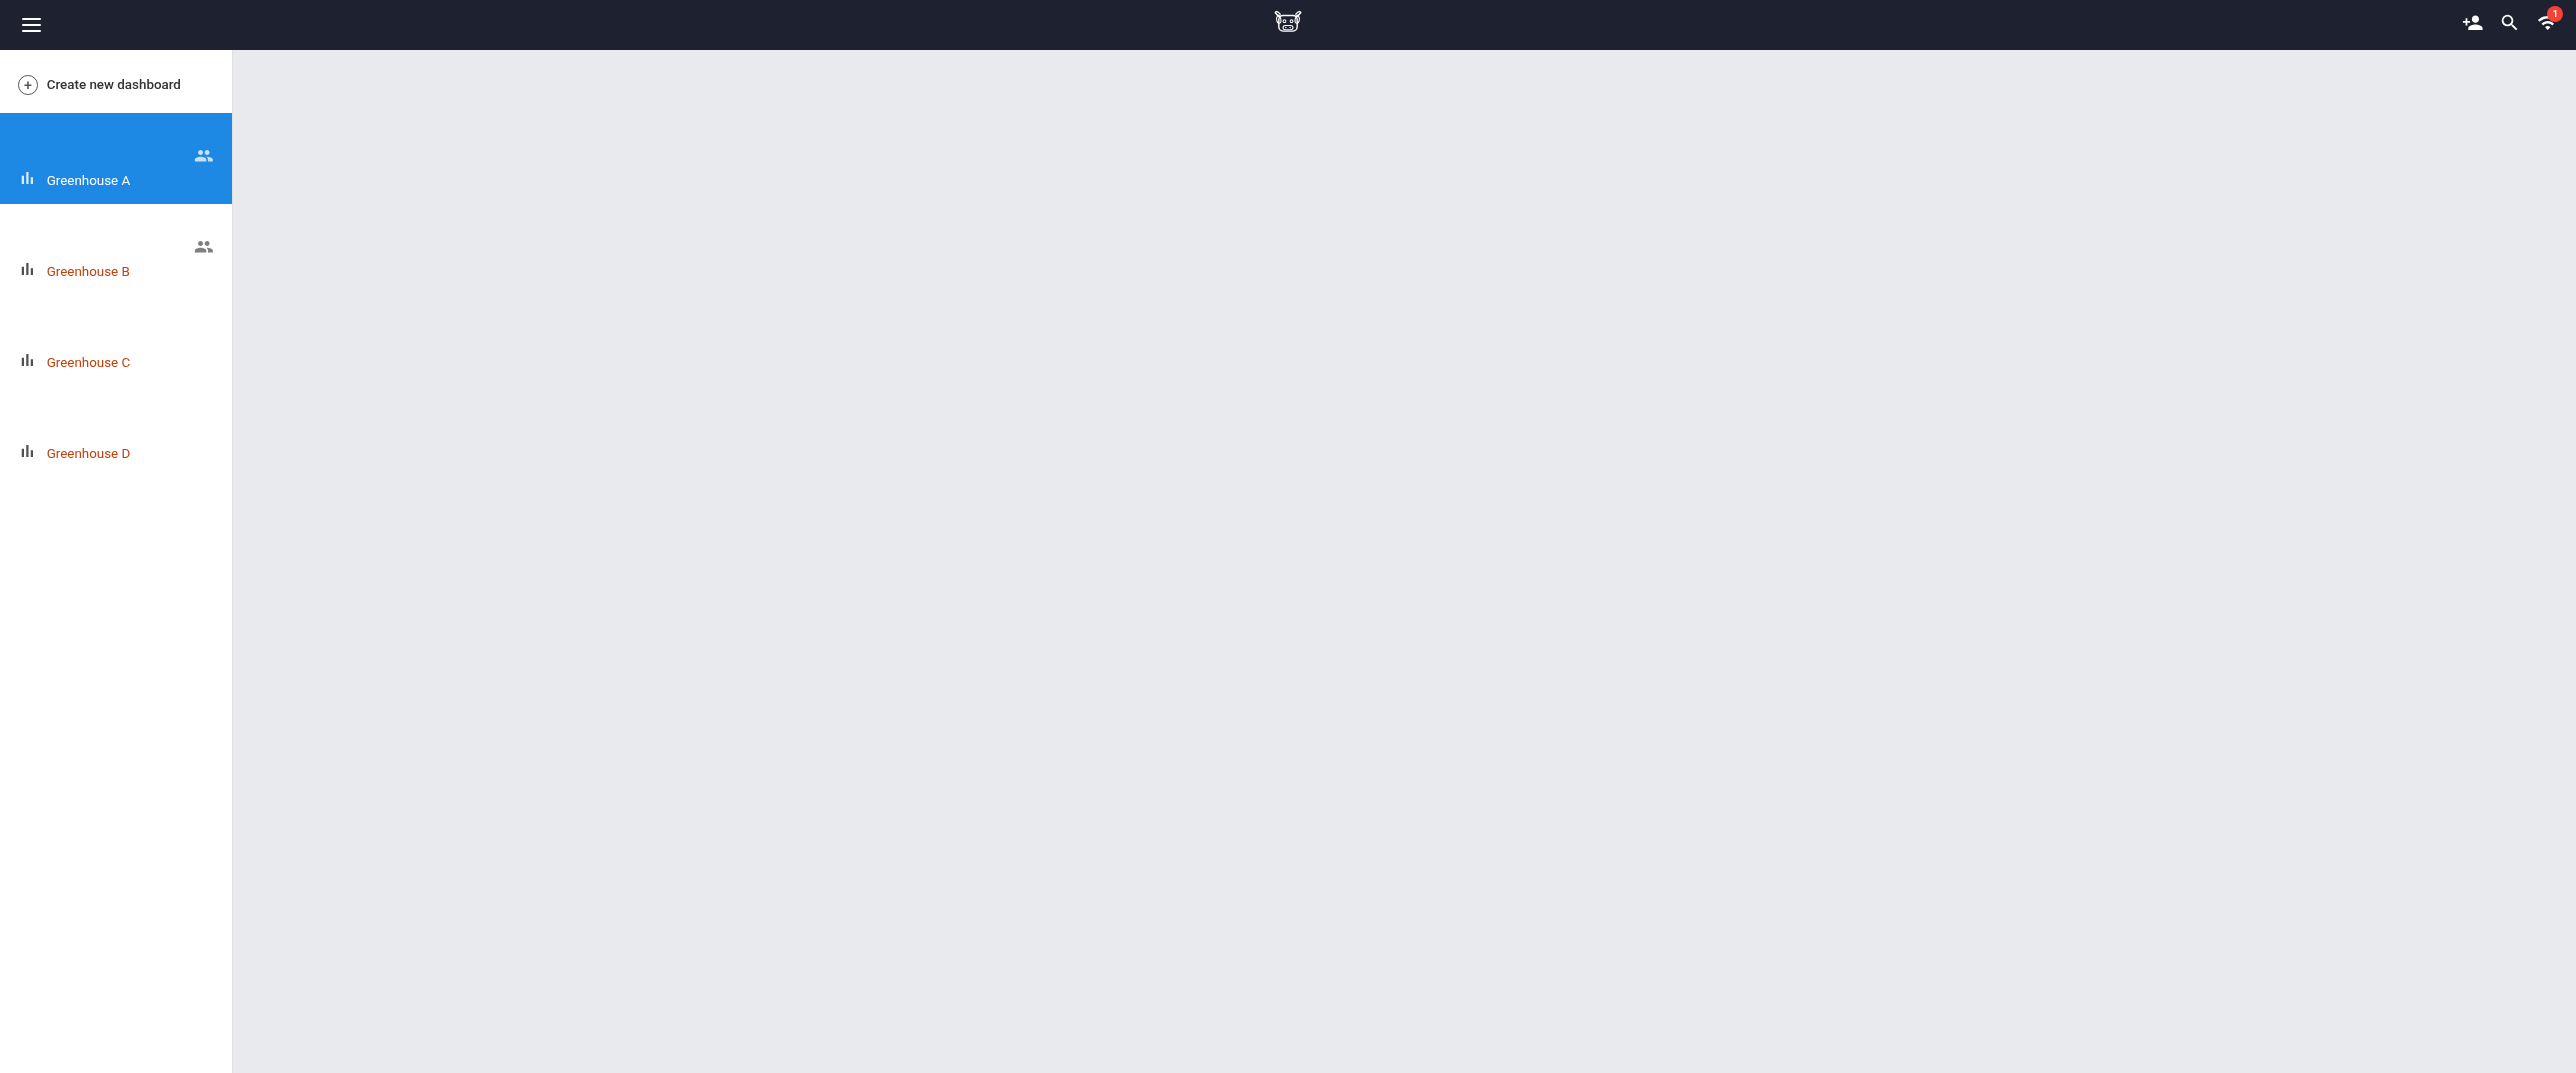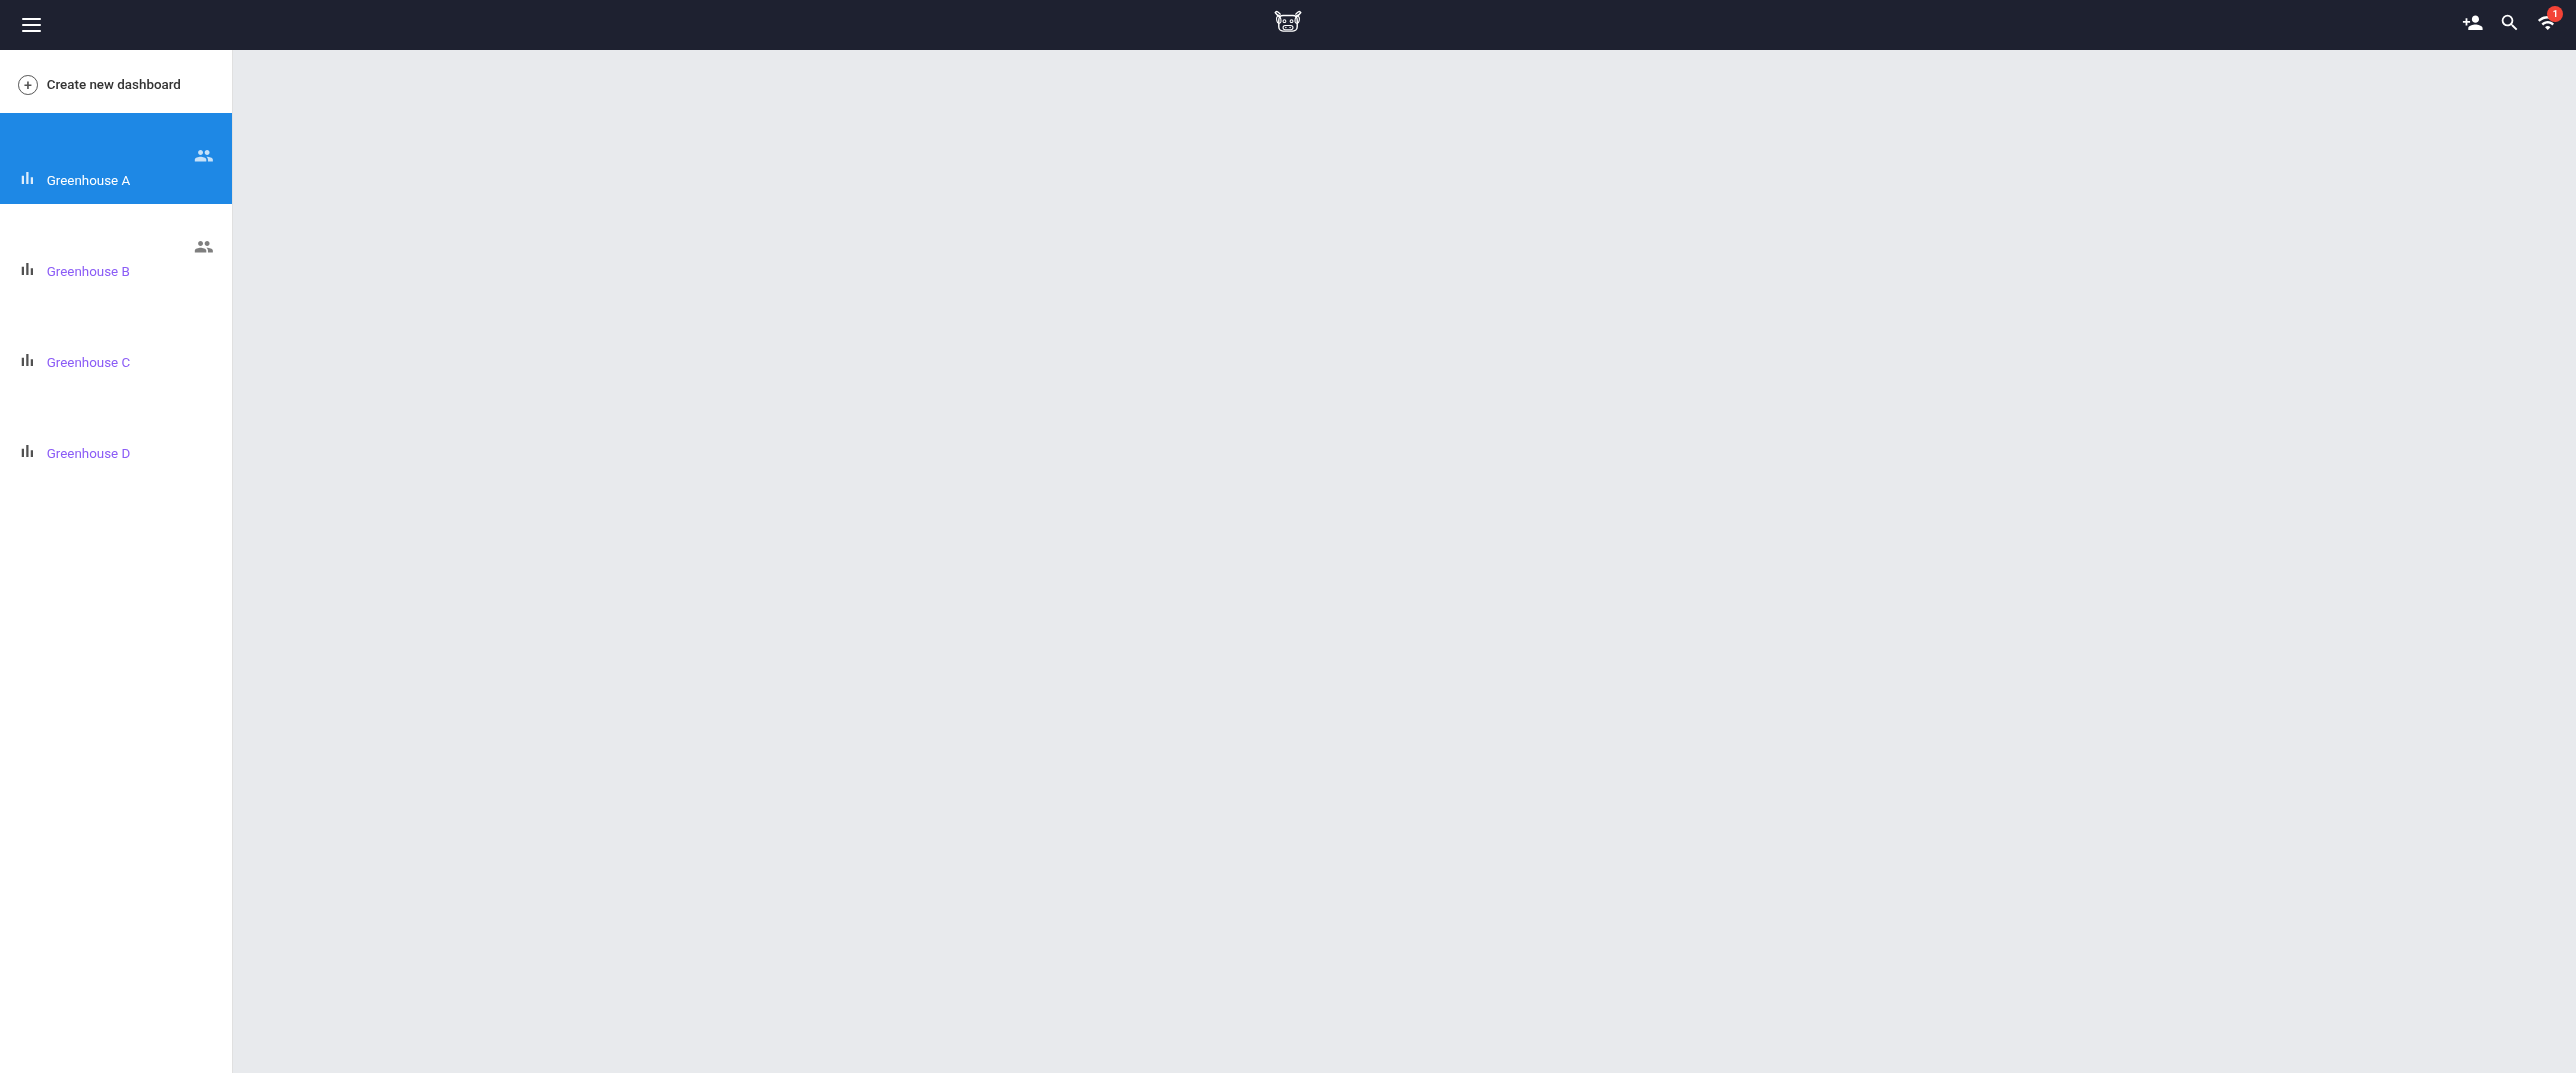--- a/index.html
+++ b/index.html
@@ -129,21 +129,21 @@
       line-height: 1;
     }
 
     .sidebar-item {
       display: flex;
       align-items: center;
       justify-content: space-between;
       padding: 12.5px 18px;
       cursor: pointer;
       font-size: 13.4px;
-      color: #8b5cf6;
+      color: #c2410c;
     }
 
     .sidebar-item.active {
       background: #1e88e5;
       color: #fff;
       border-radius: 0;
     }
 
     .sidebar-item-left {
       display: flex;

